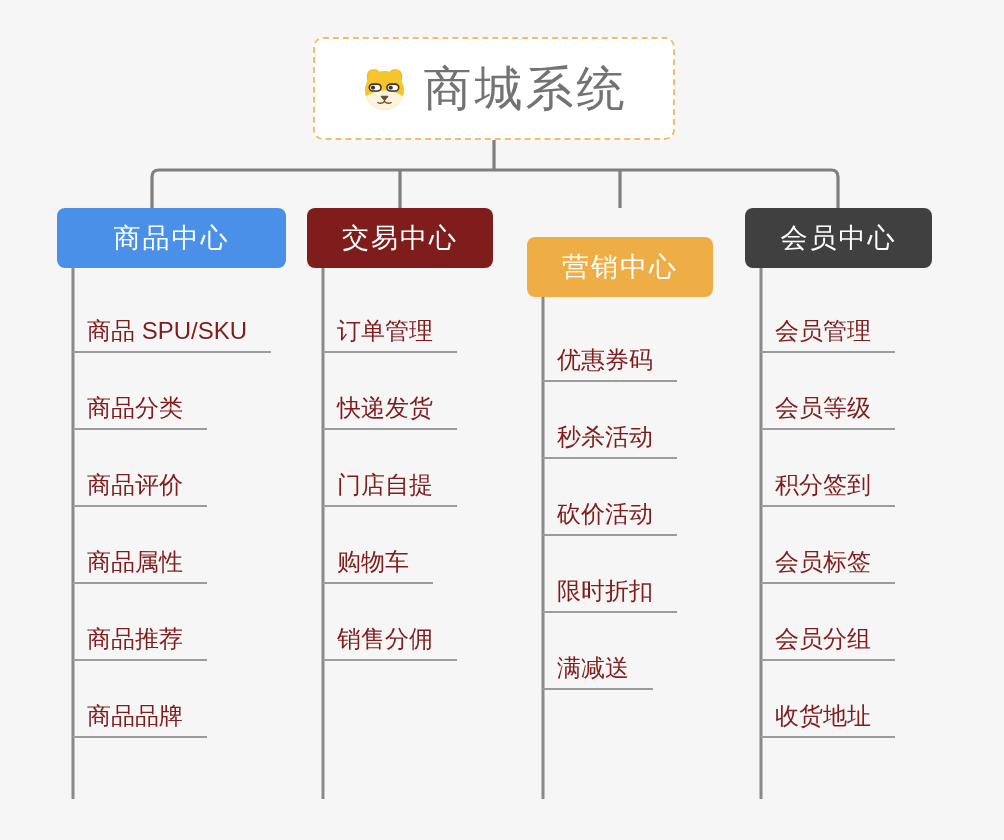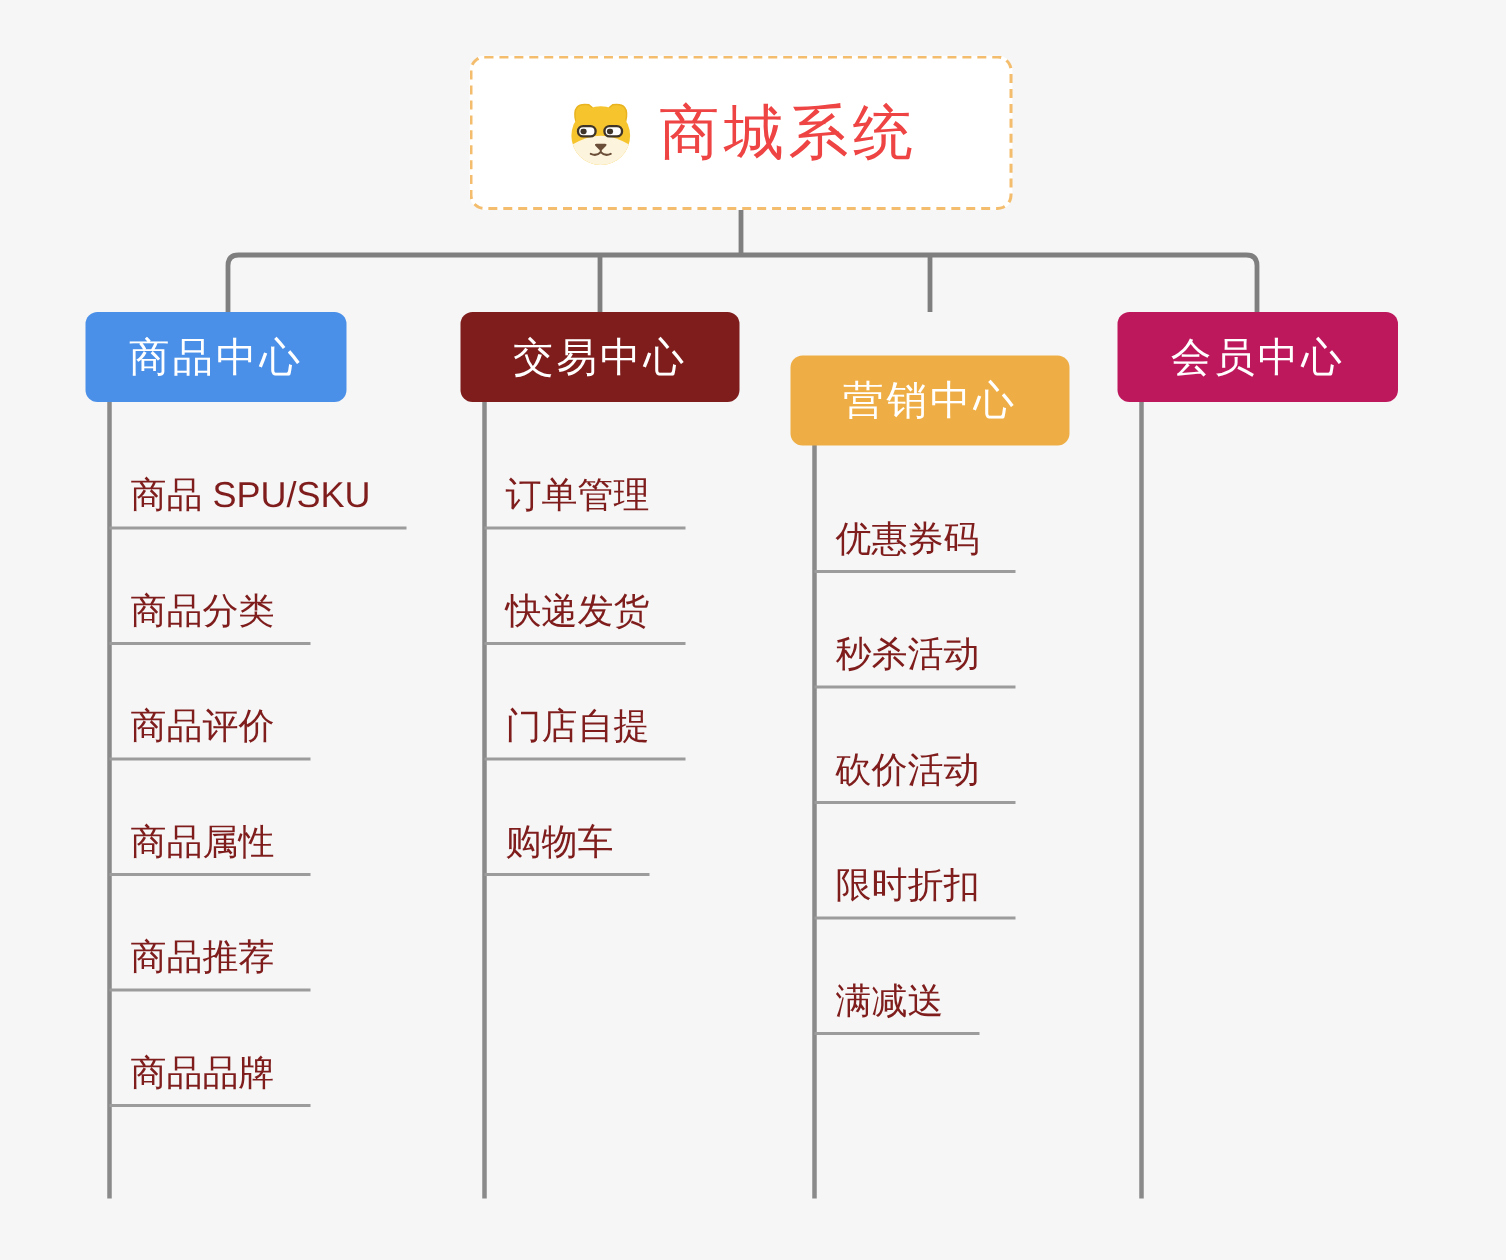--- a/index.html
+++ b/index.html
@@ -10,33 +10,33 @@
   }
   #connectors{position:absolute;left:0;top:0;z-index:0;}
   
   .root-node{
     position:absolute;left:313px;top:37px;width:362px;height:103px;
     background:#ffffff;border:2px dashed #f3bd6d;border-radius:10px;
     box-sizing:border-box;display:flex;align-items:center;justify-content:center;
     gap:16px;z-index:2;
   }
   .root-title{
-    font-size:40px;letter-spacing:3px;color:#ef4444;line-height:1;
+    font-size:48px;letter-spacing:3px;color:#737373;line-height:1;
     white-space:nowrap;
   }
   .root-icon{width:47px;height:47px;flex:0 0 auto;}
   
   .branch{position:absolute;top:208px;z-index:1;}
   .b1{left:57px;}  .b2{left:307px;}  .b3{left:527px;}  .b4{left:745px;}
   .header{
     height:60px;border-radius:8px;display:flex;align-items:center;justify-content:center;
     color:#ffffff;font-size:27px;letter-spacing:2px;white-space:nowrap;
     box-sizing:border-box;
   }
-  .b1 .header{width:174px;}
+  .b1 .header{width:229px;}
   .b2 .header{width:186px;}
   .b3 .header{width:186px;margin-top:29px;}
   .b4 .header{width:187px;}
   .leaves{position:relative;}
   .leaf{position:relative;height:77px;}
   .leaf:first-child{height:85px;}
   .leaf-label{
     position:absolute;left:16px;bottom:0;display:inline-block;
     padding:0 24px 6px 14px;border-bottom:2px solid #9c9c9c;
     font-size:24px;line-height:1.15;color:#7f1d1d;white-space:nowrap;
@@ -109,20 +109,23 @@
       </div>
       <div class="leaf">
         <span class="leaf-label">快递发货</span>
       </div>
       <div class="leaf">
         <span class="leaf-label">门店自提</span>
       </div>
       <div class="leaf">
         <span class="leaf-label">购物车</span>
       </div>
+      <div class="leaf">
+        <span class="leaf-label">销售分佣</span>
+      </div>
     </div>
 </div>
 
 <div class="branch b3">
   <div class="header" style="background: rgb(238, 174, 69);">营销中心</div>
   <div class="leaves">
       <div class="leaf">
         <span class="leaf-label">优惠券码</span>
       </div>
       <div class="leaf">
@@ -134,14 +137,34 @@
       <div class="leaf">
         <span class="leaf-label">限时折扣</span>
       </div>
       <div class="leaf">
         <span class="leaf-label">满减送</span>
       </div>
     </div>
 </div>
 
 <div class="branch b4">
-  <div class="header" style="background: #be185d;">会员中心</div>
+  <div class="header" style="background: #404040;">会员中心</div>
+  <div class="leaves">
+      <div class="leaf">
+        <span class="leaf-label">会员管理</span>
+      </div>
+      <div class="leaf">
+        <span class="leaf-label">会员等级</span>
+      </div>
+      <div class="leaf">
+        <span class="leaf-label">积分签到</span>
+      </div>
+      <div class="leaf">
+        <span class="leaf-label">会员标签</span>
+      </div>
+      <div class="leaf">
+        <span class="leaf-label">会员分组</span>
+      </div>
+      <div class="leaf">
+        <span class="leaf-label">收货地址</span>
+      </div>
+    </div>
 </div>
 
 </body></html>

